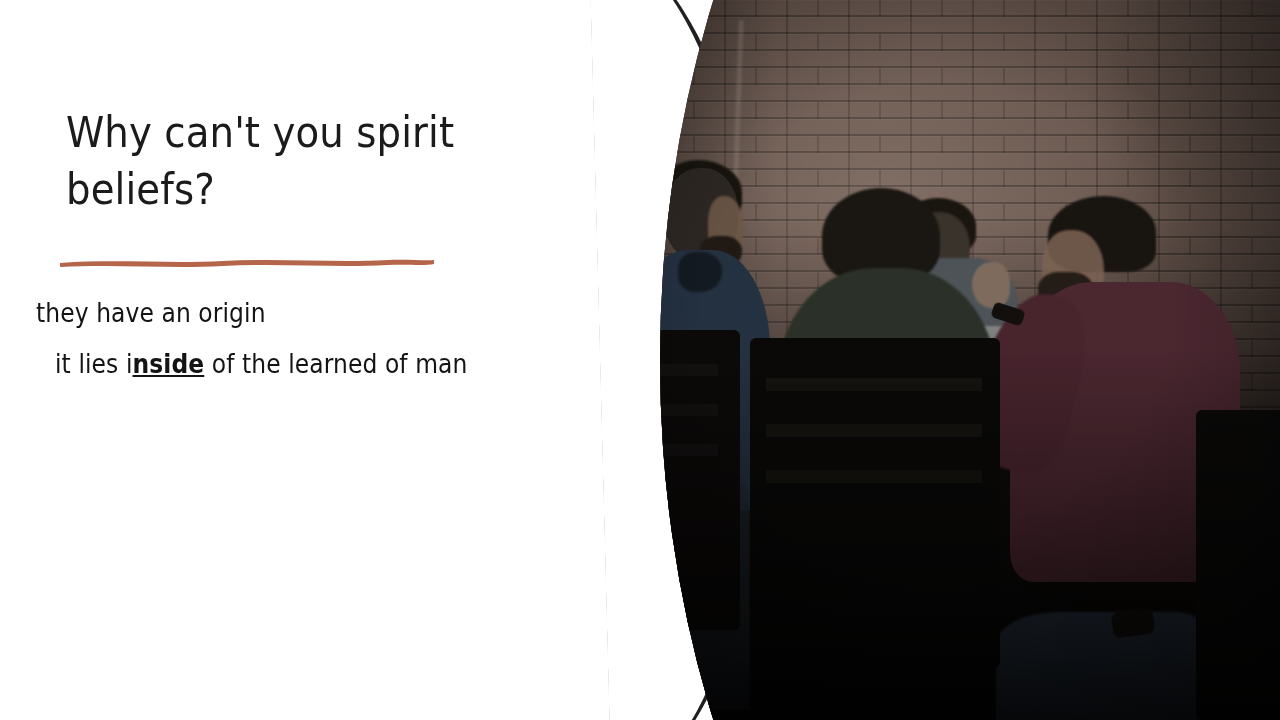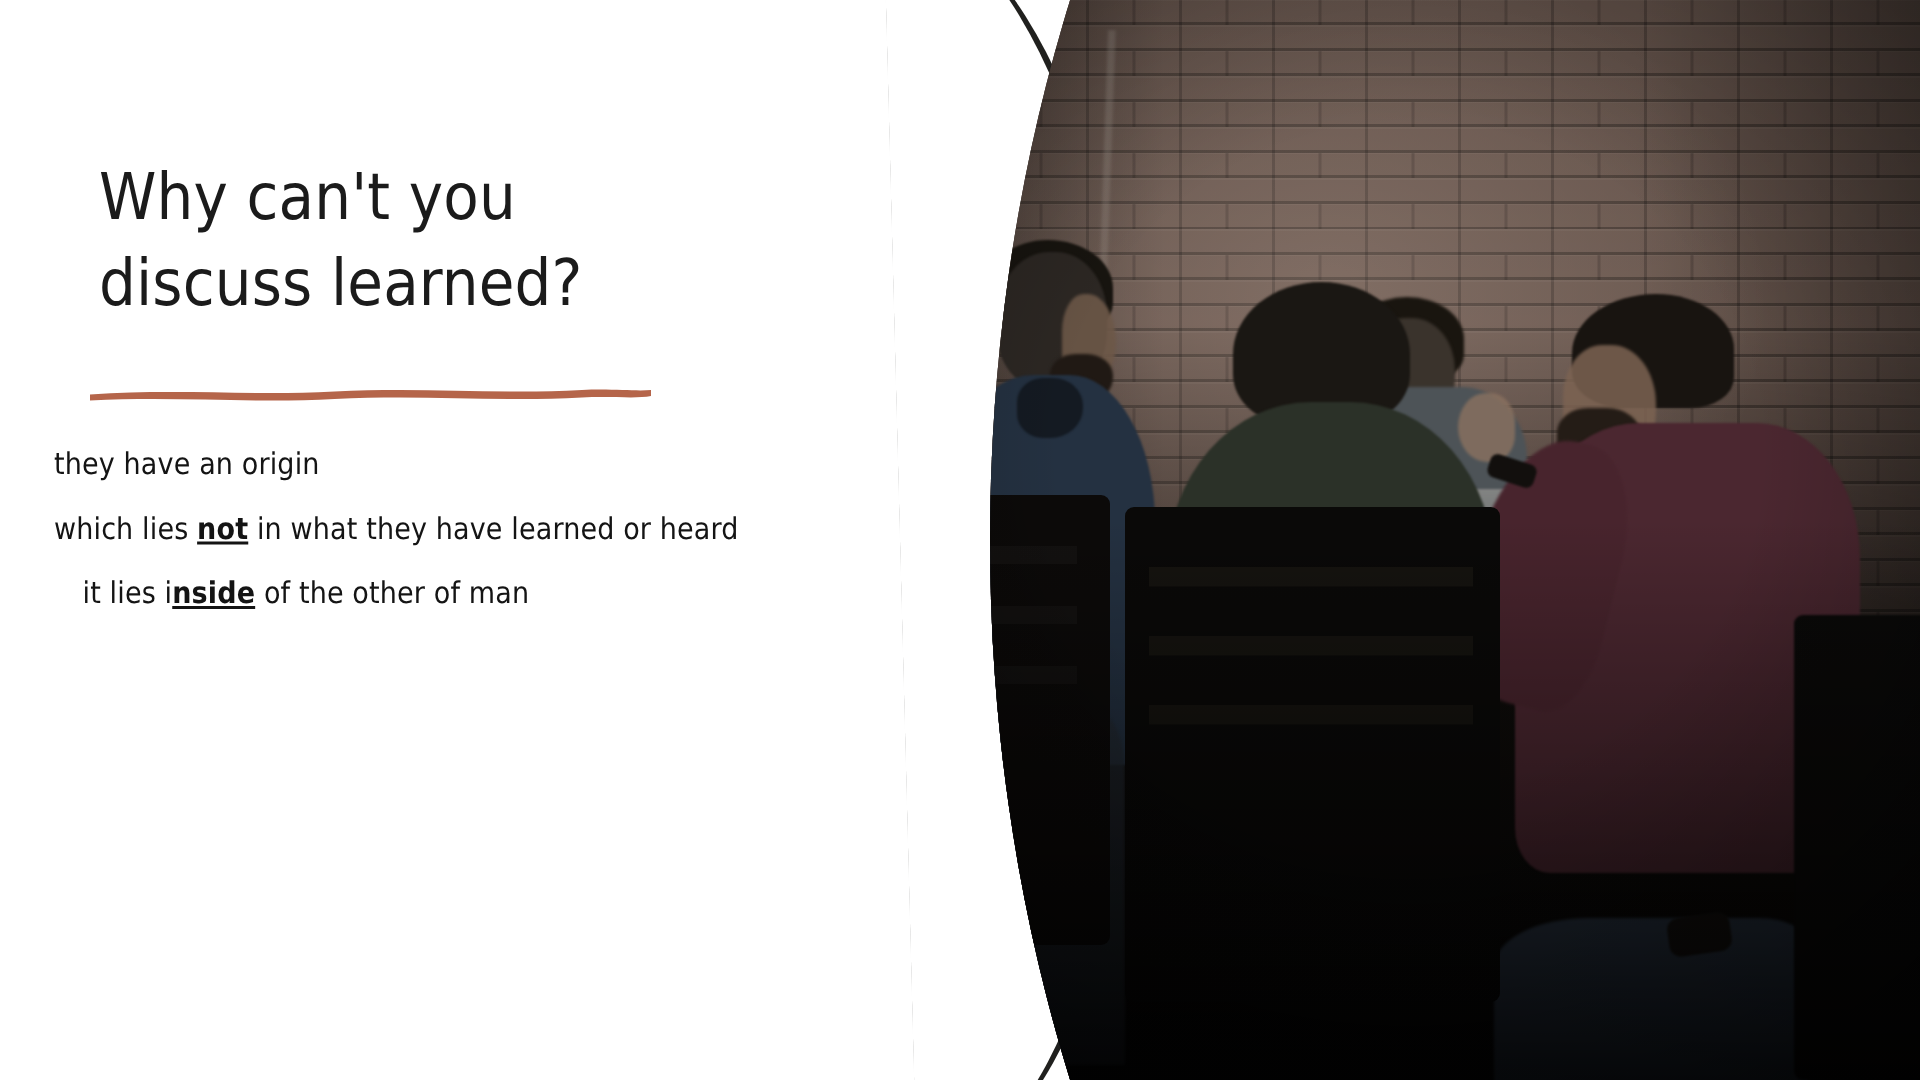--- a/index.html
+++ b/index.html
@@ -13,21 +13,21 @@
 
   .title{position:absolute;left:66px;top:104px;width:430px;
          font-family:"DejaVu Sans Condensed","Liberation Sans",sans-serif;
          font-size:43px;line-height:1.32;font-weight:300;color:#1b1b1b;
          letter-spacing:.1px;}
 
   .accent{position:absolute;left:58px;top:255px;width:378px;height:13px;}
 
   .body-list{position:absolute;left:36px;top:296px;width:500px;}
   .body-item{font-family:"DejaVu Sans Condensed","Liberation Sans",sans-serif;
-             font-size:20px;line-height:1.36;font-weight:300;color:#141414;
+             font-size:26px;line-height:1.36;font-weight:300;color:#141414;
              margin:0 0 16px 0;letter-spacing:.1px;}
   .body-item:last-child{margin-bottom:0;}
   .em{font-weight:700;text-decoration:underline;text-underline-offset:2px;
       text-decoration-thickness:2px;}
   .em-lead{font-weight:400;margin-left:19px;}
 
   
   .photo-wrap{position:absolute;left:600px;top:0;width:680px;height:720px;}
 
   .arc-stripe{position:absolute;left:0;top:-60px;width:160px;height:840px;
@@ -156,40 +156,37 @@
       radial-gradient(ellipse 90% 80% at 50% 42%, rgba(0,0,0,0) 38%, rgba(0,0,0,.55) 100%),
       linear-gradient(to bottom, rgba(0,0,0,0) 48%, rgba(0,0,0,.55) 86%, rgba(0,0,0,.8) 100%);}
 </style>
 </head>
 <body>
 
 <div class="slide">
 
   <div class="left-col">
 
-    <div class="title">Why can't you discuss learned?</div>
+    <div class="title">Why can't you spirit beliefs?</div>
 
     <svg class="accent" viewBox="0 0 378 13" preserveAspectRatio="none" aria-hidden="true">
       <path d="M2,8 C60,4 110,9 165,6 C225,3 275,8 330,5 C350,4 366,6 376,5
                L376,9 C366,11 350,9 330,10 C275,13 225,8 165,11 C110,14 60,9 2,12 Z" fill="#b5654a"></path>
     </svg>
 
     <div class="body-list">
 
       <p class="body-item">
         <span>they have an origin</span>
       </p>
 
+
+
       <p class="body-item">
-        <span>which lies </span><span class="em">not</span><span> in what they have learned or heard</span>
-      </p>
-
-
-      <p class="body-item">
-        <span class="em-lead">it lies i</span><span class="em">nside</span><span> of the other of man</span>
+        <span class="em-lead">it lies i</span><span class="em">nside</span><span> of the learned of man</span>
       </p>
 
     </div>
   </div>
 
   <div class="photo-wrap">
 
     <div class="arc-stripe"></div>
 
     <div class="photo">

